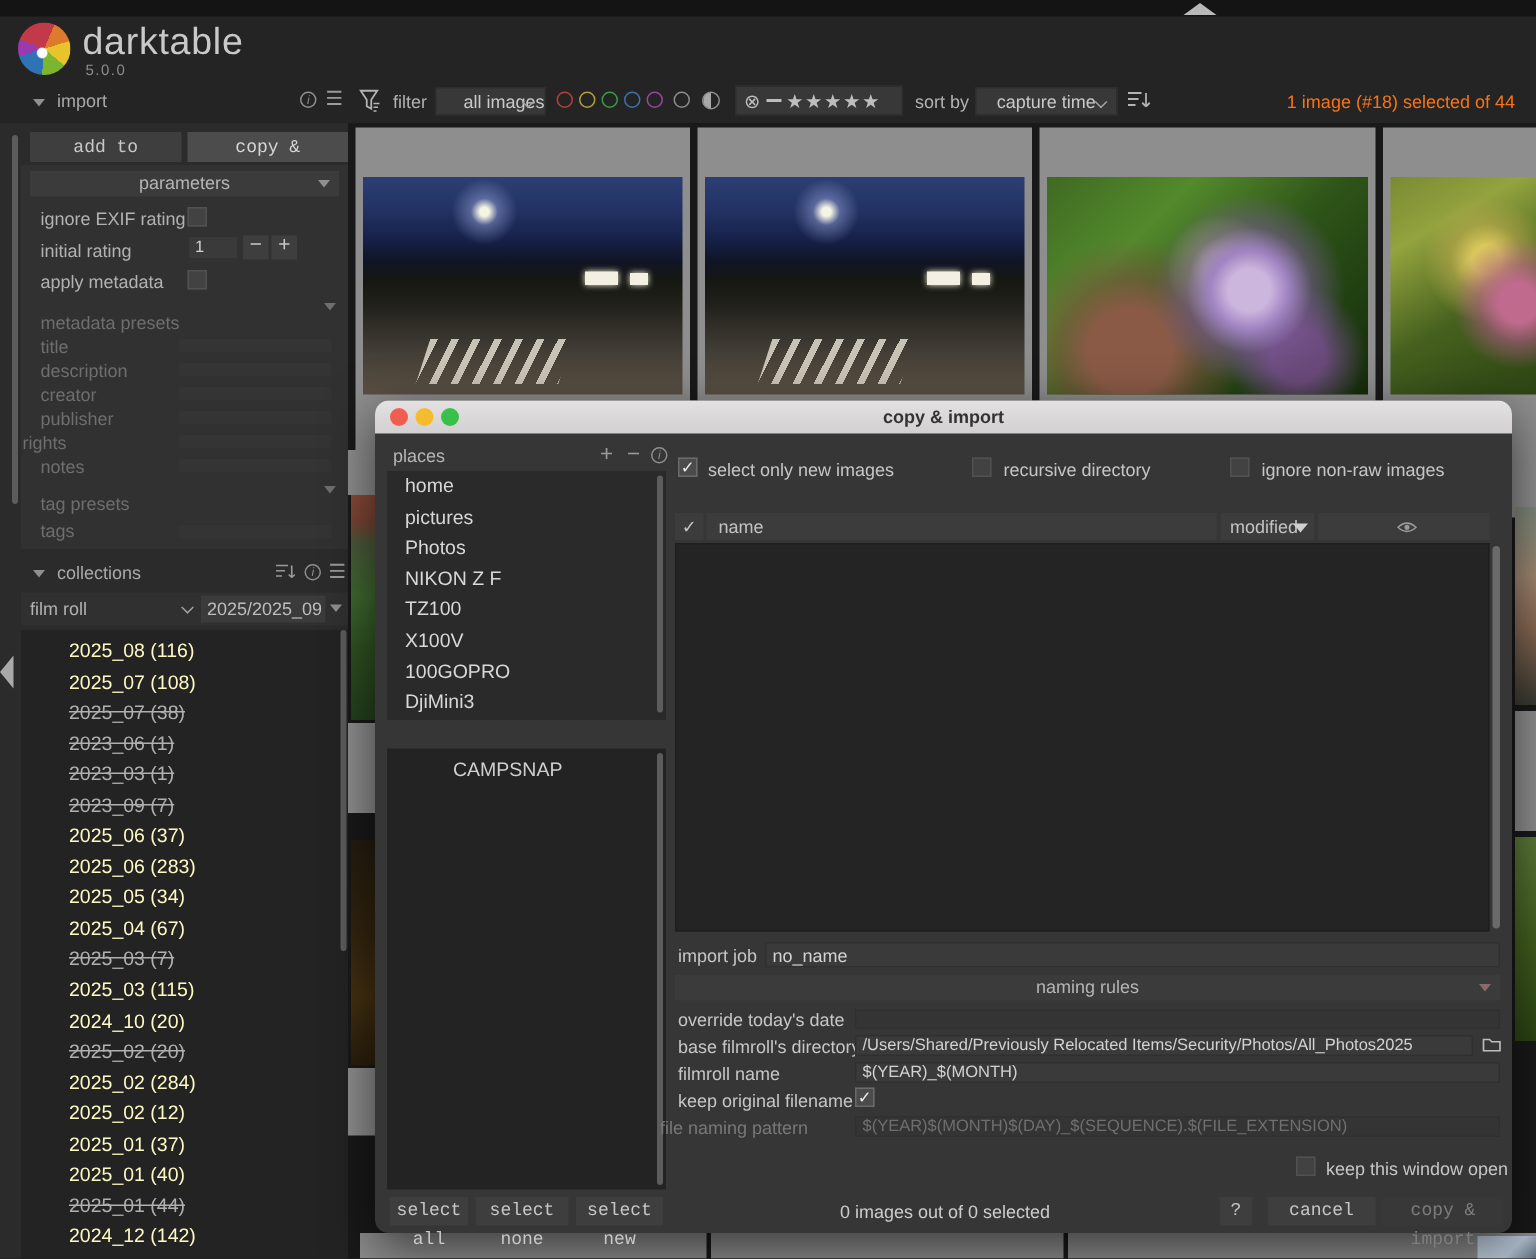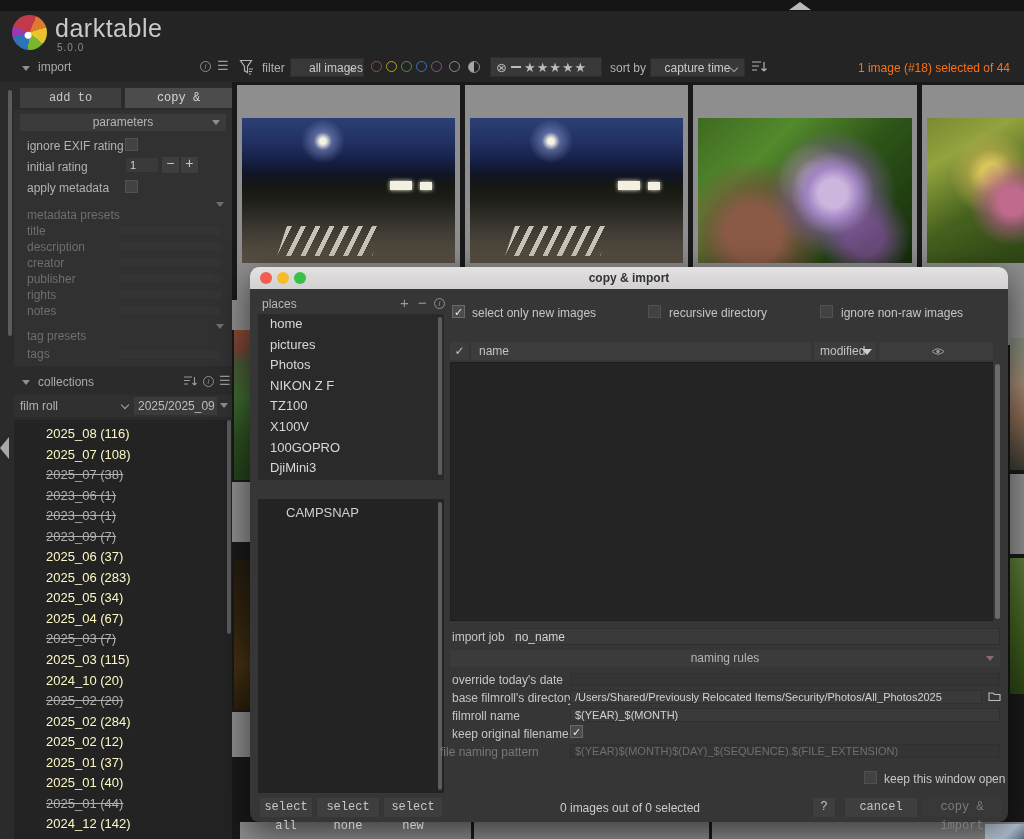--- a/index.html
+++ b/index.html
@@ -75,21 +75,21 @@
 
   
   #dialog { left:250px; top:267px; width:758px; height:555px; background:#363636;
     border-radius:9px; box-shadow:0 10px 34px rgba(0,0,0,.6); }
   #dlg-titlebar { left:0; top:0; width:758px; height:22px; border-radius:9px 9px 0 0;
     background:linear-gradient(180deg,#e3e1e1 0%,#d2d0d0 100%); }
   .tl { width:12px; height:12px; border-radius:50%; top:5px; }
   #dlg-title { width:758px; top:4px; text-align:center; font-size:12px; font-weight:bold; color:#333; }
   .dlist { background:#2a2a2a; }
   .place-item { height:20.6px; line-height:20.6px; font-size:13px; color:#d8d8d8; padding-left:12px; white-space:nowrap; }
-  .folder-item { height:20px; line-height:20px; font-size:13px; color:#cfcfcf; padding-left:28px; white-space:nowrap; }
+  .folder-item { height:20px; line-height:20px; font-size:13px; color:#cfcfcf; padding-left:28px; white-space:nowrap;margin-left:16px; }
   .hdrbox { background:#3c3c3c; color:#c3c3c3; font-size:12px; line-height:18px; }
   .dlg-lbl { color:#c6c6c6; font-size:12px; white-space:nowrap; }
   .dlg-lbl.dim2 { color:#787878; }
   .val-dim { color:#6f6f6f; }
 </style>
 </head>
 <body>
 
 <div id="stage">
 
@@ -227,21 +227,21 @@
             <span class="lbl dim" style="position:absolute; left:13px; top:1px;">creator</span>
             <span class="inpt inpt-dim" style="position:absolute; left:104px; top:2px; width:104px; height:11px;"></span>
           </div>
 
           <div style="position:relative; height:16px;">
             <span class="lbl dim" style="position:absolute; left:13px; top:1px;">publisher</span>
             <span class="inpt inpt-dim" style="position:absolute; left:104px; top:2px; width:104px; height:11px;"></span>
           </div>
 
           <div style="position:relative; height:16px;">
-            <span class="lbl dim" style="position:absolute; left:13px; top:1px;">rights</span>
+            <span class="lbl dim" style="position:absolute; left:1px; top:1px;">rights</span>
             <span class="inpt inpt-dim" style="position:absolute; left:104px; top:2px; width:104px; height:11px;"></span>
           </div>
 
           <div style="position:relative; height:16px;">
             <span class="lbl dim" style="position:absolute; left:13px; top:1px;">notes</span>
             <span class="inpt inpt-dim" style="position:absolute; left:104px; top:2px; width:104px; height:11px;"></span>
           </div>
         </div>
 
       <span class="abs tri tri-down" style="right:8px; top:214px; border-top-color:#6e6e6e;"></span>

